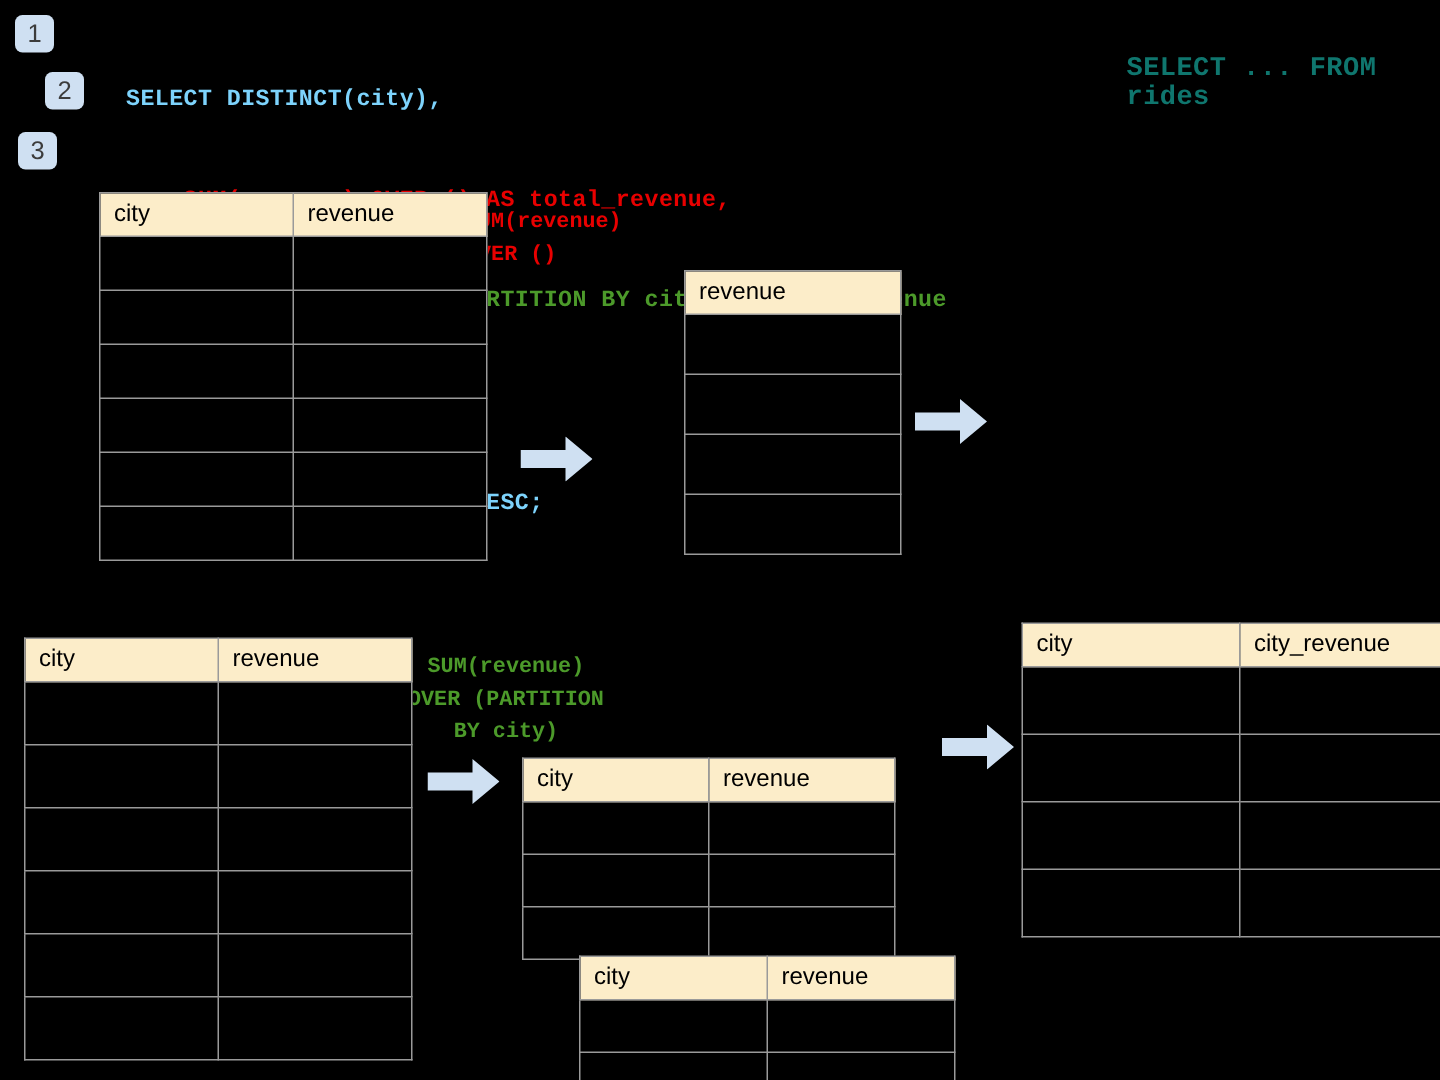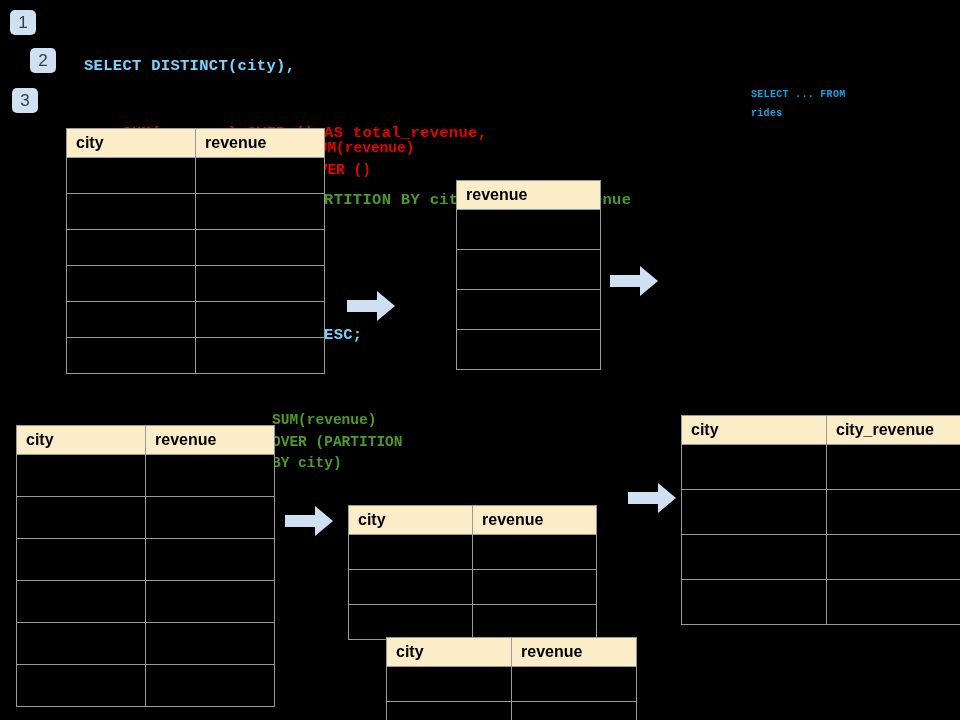--- a/index.html
+++ b/index.html
@@ -38,26 +38,25 @@
     white-space: pre;
     letter-spacing: 0.3px;
   }
   .code-main {
     font-size: 15.5px;
     line-height: 22.4px;
     left: 84px;
     top: 10px;
   }
   .code-side {
-    font-size: 10px;
+    font-size: 18px;
     line-height: 19px;
     left: 751px;
     top: 37px;
-    color: #0ea5e9;
-    margin-top: 48px;
+    color: #0f766e;
   }
   .c-purple { color: #7dd3fc; }
   .c-red    { color: #e80000; }
   .c-green  { color: #4c9a2a; }
 
   
   .anno {
     position: absolute;
     font-family: "Liberation Mono", monospace;
     font-weight: bold;
@@ -67,21 +66,20 @@
   }
   .anno-red   { color: #e80000; }
   .anno-green { color: #4c9a2a; }
 
   
   .tbl {
     position: absolute;
     border-collapse: collapse;
     table-layout: fixed;
     background: #000000;
-    font-weight: bold;
   }
   .tbl td {
     border: 1px solid #9a9a9a;
     padding: 0;
     background: #000000;
   }
   .tbl td.hdr {
     background: #fcedc9;
     color: #000000;
     font-family: "Liberation Sans", sans-serif;
@@ -112,21 +110,21 @@
     <div class="c-purple">  FROM rides</div>
     <div class="c-purple">  ORDER by city_revenue DESC;</div>
   </div>
 
   <div class="code code-side">SELECT ... FROM
 rides</div>
 
   <div class="anno anno-red" style="left:310px; top:138px;">SUM(revenue)
 OVER ()</div>
 
-  <div class="anno anno-green" style="left:272px; top:410px;">SUM(revenue)
+  <div class="anno anno-green" style="left:272px; top:435px;text-align:center;">SUM(revenue)
 OVER (PARTITION
 BY city)</div>
 
   <table class="tbl" style="left:66px; top:128px; width:238px;">
     <tbody>
         <tr>
       <td class="hdr" style="width:119px;">city</td>
       <td class="hdr" style="width:119px;">revenue</td>
     </tr>
     <tr>

